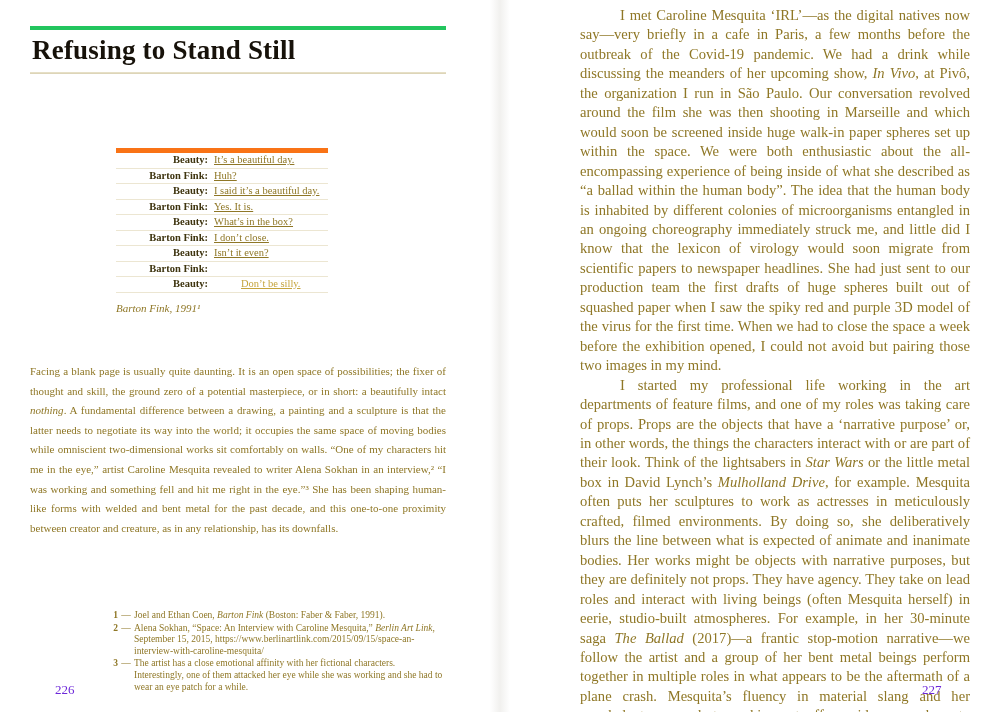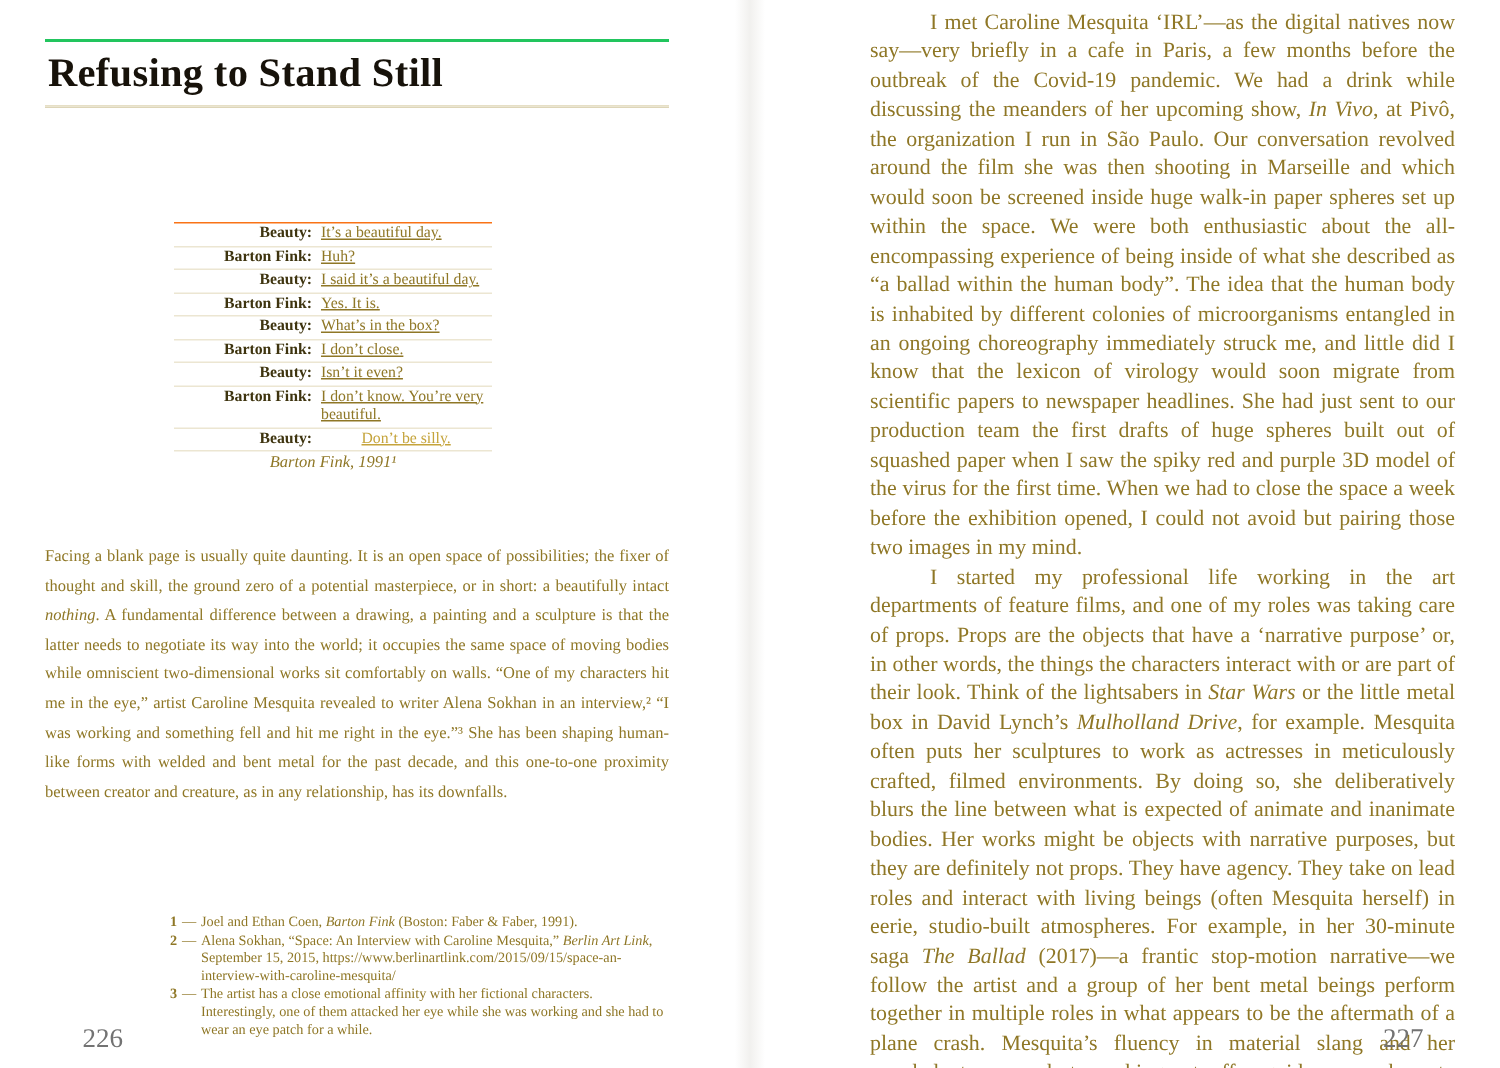--- a/index.html
+++ b/index.html
@@ -8,54 +8,54 @@
     font-family:"Liberation Serif", serif;
   }
   .fold{
     position:absolute;left:490px;top:0;width:20px;height:712px;
     background:linear-gradient(to right, rgba(0,0,0,0), rgba(60,50,20,0.07) 50%, rgba(0,0,0,0));
     pointer-events:none;
   }
   
   .title-block{
     position:absolute;left:30px;top:26px;width:416px;
-    border-top:2px solid #22c55e;border-bottom:1px solid #ddd5b8;
+    border-top:4px solid #22c55e;border-bottom:1px solid #ddd5b8;
   }
   .title{
     font-size:27px;font-weight:bold;color:#17120a;letter-spacing:.2px;
     padding:5px 0 6px 2px;border-bottom:1px solid #e6dfc6;
   }
   .author{
     font-size:21px;color:#241d0d;padding:4px 0 7px 72px;
   }
   .dialogue{
     position:absolute;left:116px;top:148px;width:212px;
-    font-size:10.5px;line-height:12.5px;border-top:1px solid #f97316;
+    font-size:10.5px;line-height:12.5px;border-top:5px solid #f97316;
   }
   .d-row{display:flex;border-bottom:1px solid #ece6d2;padding:1px 0;}
   .d-speaker{flex:none;width:92px;text-align:right;font-weight:bold;color:#3e340f;padding-right:6px;}
   .d-text{flex:1;color:#8f7726;text-decoration:underline;}
   .d-text.muted{color:#c5a43c;margin-left:27px;}
   .d-caption{
-    position:absolute;left:116px;top:302px;width:212px;text-align:center;
+    position:absolute;left:116px;top:302px;width:212px;text-align:left;
     font-size:11px;font-style:italic;color:#8f7726;
   }
   .left-body{
     position:absolute;left:30px;top:362px;width:416px;
     font-size:11px;line-height:19.6px;color:#8f7726;text-align:justify;
   }
   .footnotes{
     position:absolute;left:104px;top:610px;width:342px;
     font-size:9.5px;line-height:11.6px;color:#8f7726;
   }
   .footnote{display:flex;margin-bottom:1px;}
   .fn-num{flex:none;width:14px;text-align:right;font-weight:bold;}
   .fn-dash{flex:none;width:16px;text-align:center;}
   .fn-text{flex:1;overflow-wrap:anywhere;}
-  .pageno{position:absolute;font-size:18px;color:#737373;}
+  .pageno{position:absolute;font-size:13px;color:#6d28d9;}
   .pageno-left{left:55px;top:682px;}
   .pageno-right{left:922px;top:682px;}
   
   .right-body{
     position:absolute;left:580px;top:6px;width:390px;
     font-size:14.6px;line-height:19.45px;color:#8f7726;text-align:justify;
   }
   .right-body p{margin:0;text-indent:40px;}
   i{font-style:italic;}
 </style>
@@ -94,21 +94,20 @@
           <div class="d-row">
             <span class="d-speaker">Barton Fink:</span>
             <span class="d-text">I don’t close.</span>
           </div>
           <div class="d-row">
             <span class="d-speaker">Beauty:</span>
             <span class="d-text">Isn’t it even?</span>
           </div>
           <div class="d-row">
             <span class="d-speaker">Barton Fink:</span>
-            <span class="d-text">I don’t know. You’re very beautiful.</span>
           </div>
           <div class="d-row">
             <span class="d-speaker">Beauty:</span>
             <span class="d-text muted">Don’t be silly.</span>
           </div>
         </div>
     </div>
     <div class="d-caption"><i>Barton Fink</i>, 1991¹</div>
 
     <div class="left-body">Facing a blank page is usually quite daunting. It is an open space of possibilities; the fixer of thought and skill, the ground zero of a potential masterpiece, or in short: a beautifully intact <i>nothing</i>. A fundamental difference between a drawing, a painting and a sculpture is that the latter needs to negotiate its way into the world; it occupies the same space of moving bodies while omniscient two-dimensional works sit comfortably on walls. “One of my characters hit me in the eye,” artist Caroline Mesquita revealed to writer Alena Sokhan in an interview,² “I was working and something fell and hit me right in the eye.”³ She has been shaping human-like forms with welded and bent metal for the past decade, and this one-to-one proximity between creator and creature, as in any relationship, has its downfalls.</div>

